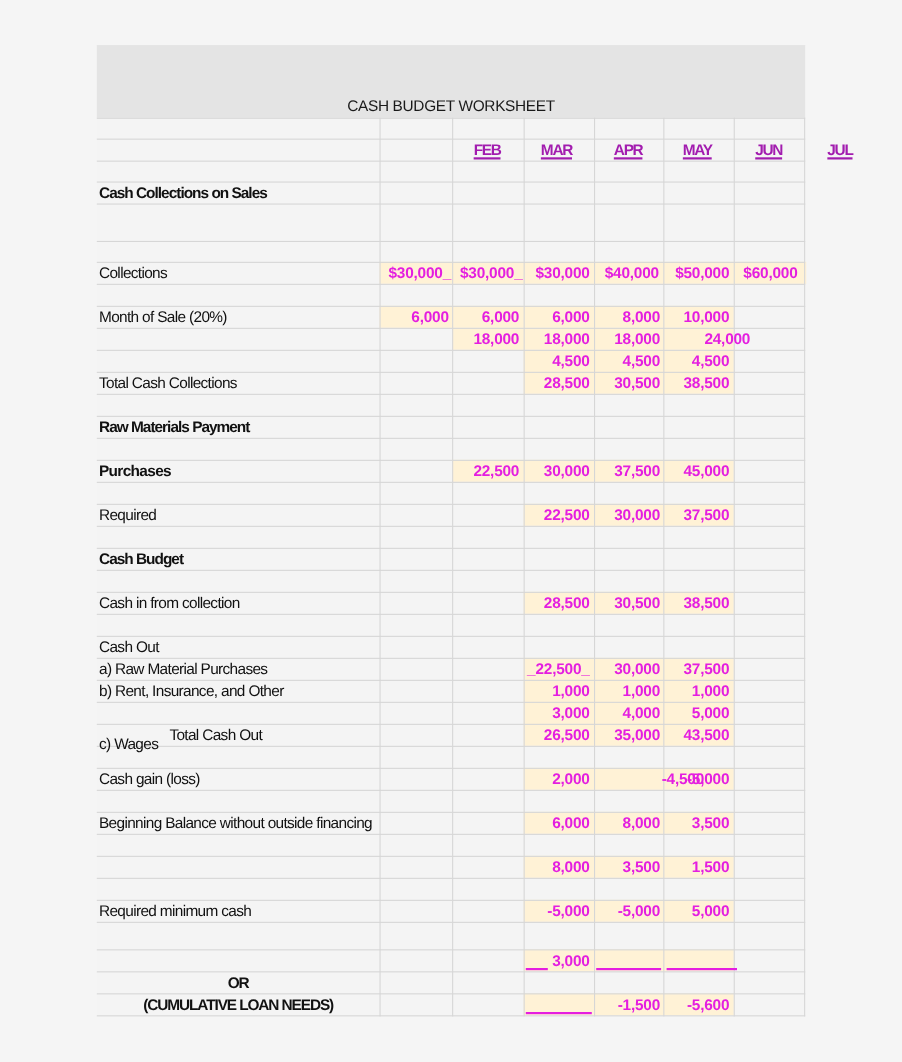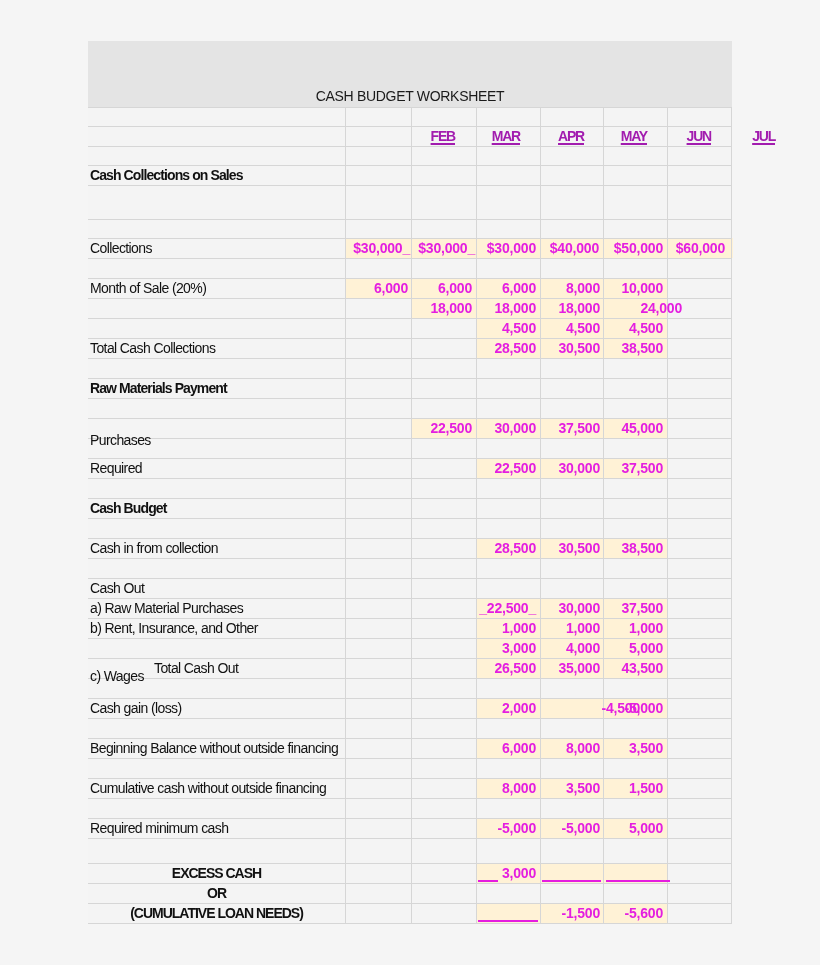--- a/index.html
+++ b/index.html
@@ -138,21 +138,21 @@
   <div class="cell num" style="top:277px;left:452px;width:60px;">4,500</div>
   <div class="cell num" style="top:277px;left:515px;width:60px;">4,500</div>
 
   <div class="cell lbl" style="top:297px;">Total Cash Collections</div>
   <div class="cell num" style="top:297px;left:388px;width:60px;">28,500</div>
   <div class="cell num" style="top:297px;left:452px;width:60px;">30,500</div>
   <div class="cell num" style="top:297px;left:515px;width:60px;">38,500</div>
 
   <div class="cell lbl bold" style="top:337px;">Raw Materials Payment</div>
 
-  <div class="cell lbl" style="top:389px;">Purchases</div>
+  <div class="cell lbl" style="top:377px;font-weight:bold;">Purchases</div>
   <div class="cell num" style="top:377px;left:323px;width:61px;">22,500</div>
   <div class="cell num" style="top:377px;left:388px;width:60px;">30,000</div>
   <div class="cell num" style="top:377px;left:452px;width:60px;">37,500</div>
   <div class="cell num" style="top:377px;left:515px;width:60px;">45,000</div>
 
   <div class="cell lbl" style="top:417px;">Required</div>
   <div class="cell num" style="top:417px;left:388px;width:60px;">22,500</div>
   <div class="cell num" style="top:417px;left:452px;width:60px;">30,000</div>
   <div class="cell num" style="top:417px;left:515px;width:60px;">37,500</div>
 
@@ -188,31 +188,29 @@
   <div class="cell lbl" style="top:657px;text-align:right;">Cash gain (loss)</div>
   <div class="cell num" style="top:657px;left:388px;width:60px;">2,000</div>
   <div class="cell num" style="top:657px;left:452px;width:60px;padding-left:40px;">-4,500</div>
   <div class="cell num" style="top:657px;left:515px;width:60px;">-5,000</div>
 
   <div class="cell lbl" style="top:697px;">Beginning Balance without outside financing</div>
   <div class="cell num" style="top:697px;left:388px;width:60px;">6,000</div>
   <div class="cell num" style="top:697px;left:452px;width:60px;">8,000</div>
   <div class="cell num" style="top:697px;left:515px;width:60px;">3,500</div>
 
-  <div class="cell lbl" style="top:737px;">Cumulative cash without outside financing</div>
   <div class="cell num" style="top:737px;left:388px;width:60px;">8,000</div>
   <div class="cell num" style="top:737px;left:452px;width:60px;">3,500</div>
   <div class="cell num" style="top:737px;left:515px;width:60px;">1,500</div>
 
   <div class="cell lbl" style="top:777px;">Required minimum cash</div>
   <div class="cell num" style="top:777px;left:388px;width:60px;">-5,000</div>
   <div class="cell num" style="top:777px;left:452px;width:60px;">-5,000</div>
   <div class="cell num" style="top:777px;left:515px;width:60px;">5,000</div>
 
-  <div class="cell lbl center" style="top:822px;">EXCESS CASH</div>
   <div class="uline" style="top:839px;left:390px;width:20px;"></div>
   <div class="cell num" style="top:822px;left:388px;width:60px;text-align:right;">3,000</div>
   <div class="uline" style="top:839px;left:454px;width:59px;"></div>
   <div class="uline" style="top:839px;left:518px;width:64px;"></div>
 
   <div class="cell lbl center" style="top:862px;">(CUMULATIVE LOAN NEEDS)</div>
 
   <div class="cell lbl center" style="top:842px;">OR</div>
   <div class="uline" style="top:879px;left:390px;width:60px;"></div>
   <div class="cell num" style="top:862px;left:452px;width:60px;">-1,500</div>

